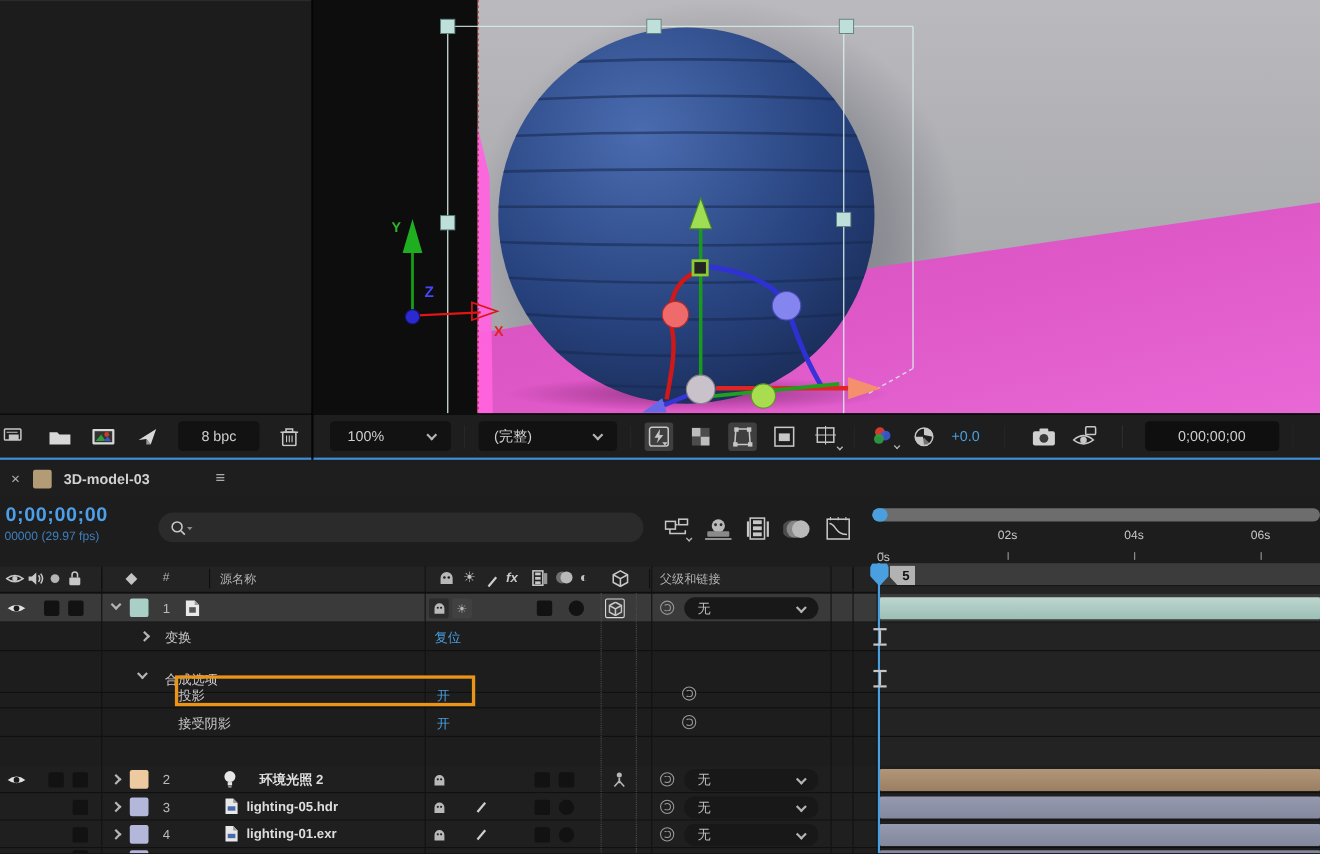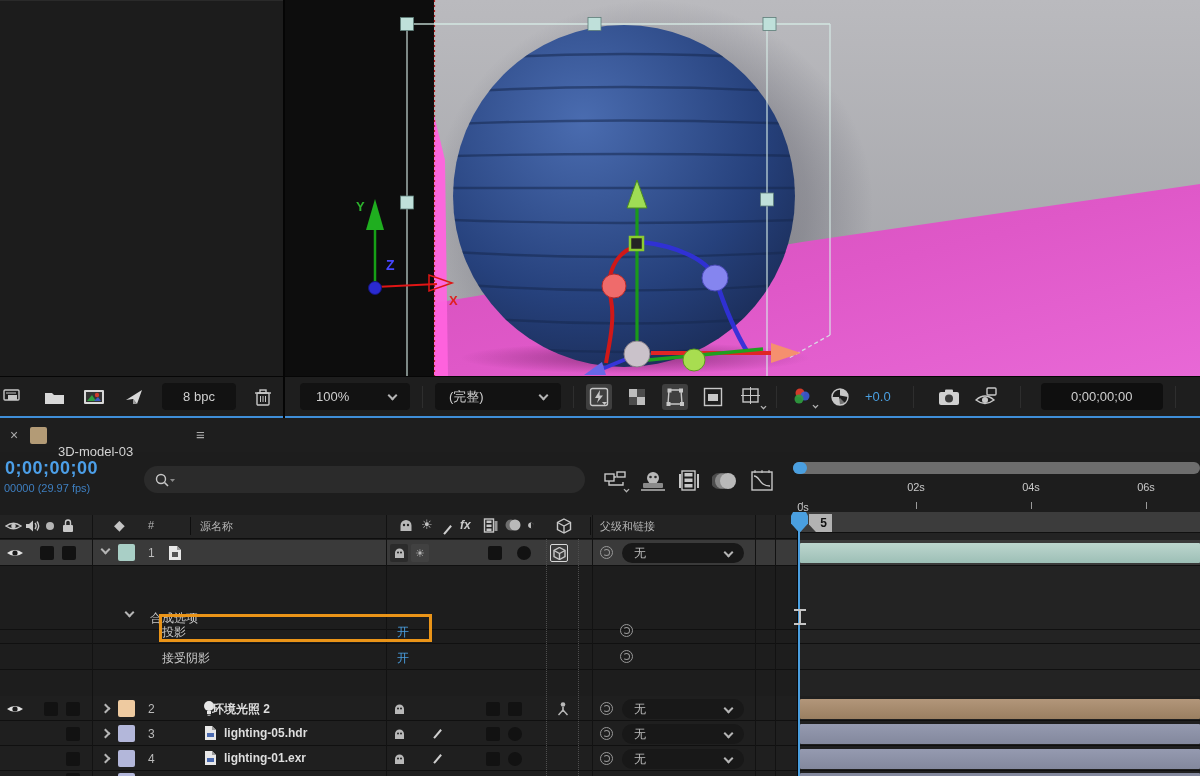--- a/index.html
+++ b/index.html
@@ -306,21 +306,21 @@
       <span class="vdiv"></span>
     </div>
   </div>
 
   <div class="abs" id="timeline">
     <div class="abs" id="rows-right-bg"></div>
 
     <div class="abs" id="tab-row">
       <span class="abs" style="left:10px;top:7px;color:#ababab;font-size:14px;">×</span>
       <span class="abs swatch" style="left:30px;top:7px;background:#b39b76;"></span>
-      <span class="abs" style="left:58px;top:8px;color:#d2d2d2;font-size:13px;font-weight:normal;margin-top:16px;">3D-model-03</span>
+      <span class="abs" style="left:58px;top:8px;color:#d2d2d2;font-size:13px;font-weight:bold;">3D-model-03</span>
       <span class="abs" style="left:196px;top:6px;color:#ababab;font-size:15px;">≡</span>
     </div>
 
     <span class="abs" id="tc-big">0;00;00;00</span>
     <span class="abs" id="tc-frames">00000 (29.97 fps)</span>
     <div class="abs" id="search-box">
       <svg width="22" height="16">
           <circle cx="7" cy="7" r="4.5" class="icon-stroke"></circle>
           <line x1="10.5" y1="10.5" x2="14" y2="14" stroke="#c7c7c7" stroke-width="1.6"></line>
           <polygon points="16,7 21,7 18.5,10" fill="#8a8a8a"></polygon>
@@ -483,20 +483,28 @@
           </svg>
         </span>
       <span class="pw" style="left:600px;"></span>
       <span class="nonepill">
           <span>无</span>
           <i class="chev down"></i>
         </span>
       <span class="bar" style="background:linear-gradient(#bcd6ce,#9dbfb6);"></span>
     </div>
 
+    <div class="row" style="top:146px;">
+      <i class="chev right abs" style="left:128px;top:9px;"></i>
+      <span class="abs" style="left:150px;top:6px;">变换</span>
+      <span class="abs blue" style="left:395px;top:6px;">复位</span>
+      <span class="ibeam">
+          <b></b>
+        </span>
+    </div>
 
     <div class="row" style="top:184px;">
       <i class="chev down abs" style="left:126px;top:8px;"></i>
       <span class="abs" style="left:150px;top:6px;">合成选项</span>
       <span class="ibeam">
           <b></b>
         </span>
     </div>
 
     <div class="row" style="top:198px;">
@@ -524,21 +532,21 @@
       <i class="chev right abs" style="left:102px;top:9px;"></i>
       <span class="swatch" style="left:118px;background:#eecaa0;"></span>
       <span class="idx" style="left:148px;">2</span>
       <span class="abs" style="left:203px;top:4px;">
           <svg width="12" height="17">
             <circle cx="6" cy="6" r="5" fill="#e6e6e6"></circle>
             <rect x="4" y="11" width="4" height="3" fill="#e6e6e6"></rect>
             <rect x="4.5" y="14.5" width="3" height="1.5" fill="#9a9a9a"></rect>
           </svg>
         </span>
-      <span class="lname" style="left:212px;">环境光照 2</span>
+      <span class="lname" style="left:236px;">环境光照 2</span>
       <span class="swbox" style="left:390px;background:transparent;">
           <svg width="13" height="13">
             <path d="M6.5 1.5 a4.5 4.5 0 0 1 4.5 4.5 V11 H2 V6 A4.5 4.5 0 0 1 6.5 1.5 z" fill="#b9b9b9"></path>
             <circle cx="5" cy="5.5" r="1" fill="#222"></circle>
             <circle cx="8" cy="5.5" r="1" fill="#222"></circle>
           </svg>
         </span>
       <span class="box" style="left:486px;"></span>
       <span class="box" style="left:508px;"></span>
       <span class="abs" style="left:556px;top:5px;">

